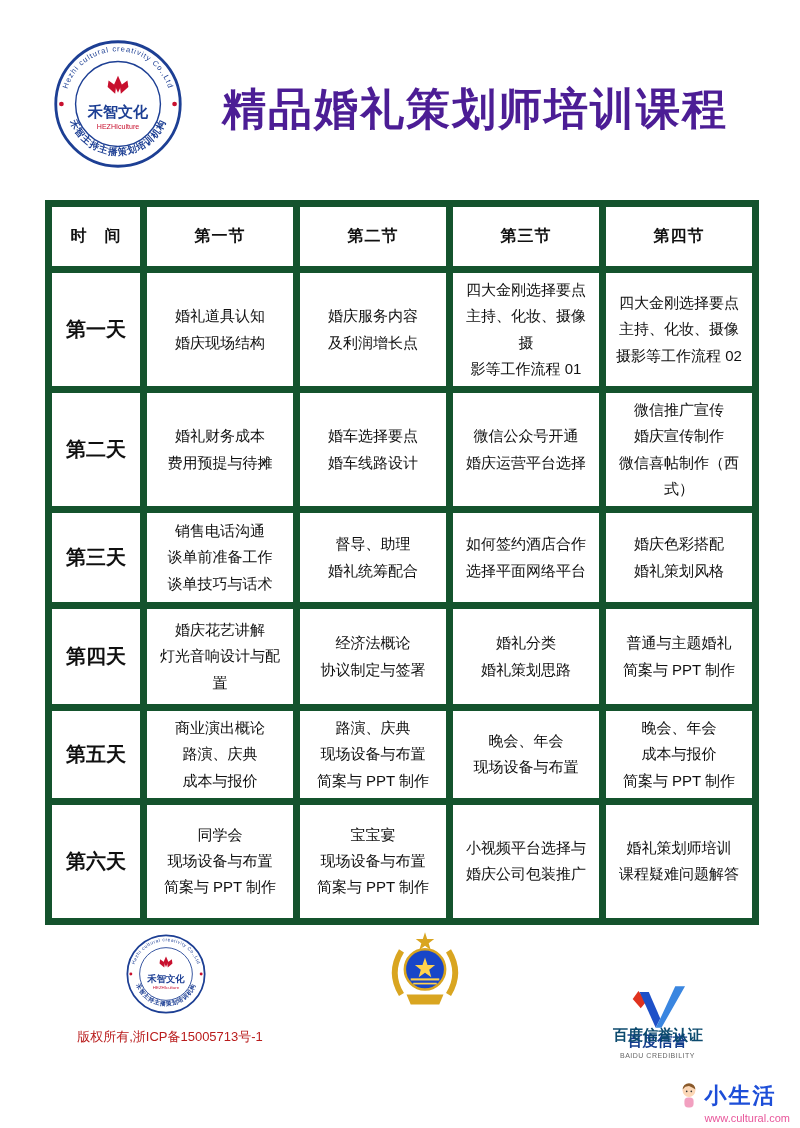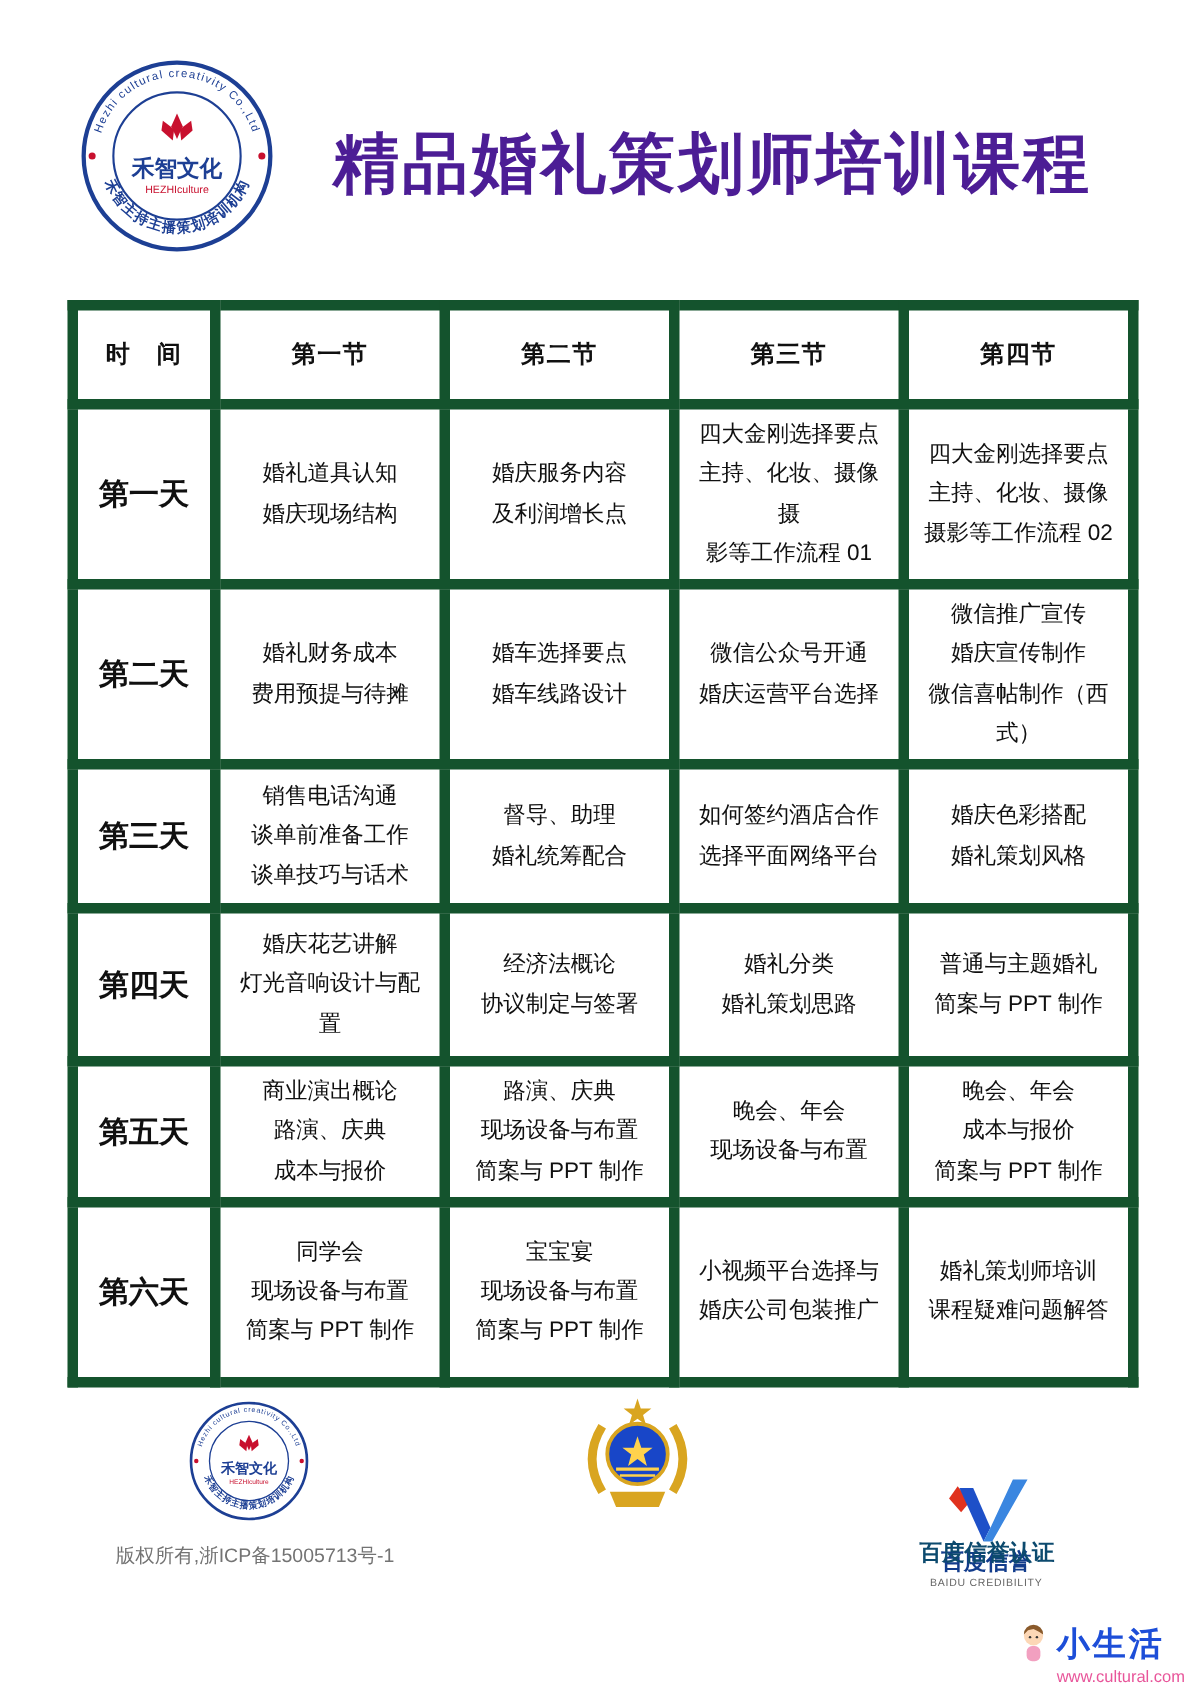--- a/index.html
+++ b/index.html
@@ -31,21 +31,21 @@
   .footer-logo svg { width:100%; height:100%; }
   .police-badge { position:absolute; left:383px; top:926px; width:84px; height:90px; }
   .police-badge svg { width:100%; height:100%; }
   .baidu-block { position:absolute; left:605px; top:984px; width:105px; text-align:center; }
   .baidu-block svg { width:58px; height:46px; display:block; margin:0 auto; }
   .baidu-cn { font-size:15px; font-weight:bold; color:#123c8c; margin-top:2px; }
   .baidu-en { font-size:7px; color:#666; letter-spacing:0.5px; margin-top:1px; }
 
   
   .ft-copy   { position:absolute; left:50px;  top:1028px; width:240px; text-align:center;
-               font-size:13px; color:#737373; }
+               font-size:13px; color:#b91c1c; }
   .ft-police { position:absolute; left:312px; top:1024px; width:226px; text-align:center;
                font-size:16px; font-weight:bold; color:#000; }
   .ft-baidu  { position:absolute; left:588px; top:1026px; width:140px; text-align:center;
                font-size:15px; font-weight:bold; color:#0c4a6e; }
 
   
   .watermark { position:absolute; right:10px; bottom:4px; }
   .wm-top { display:flex; align-items:center; gap:4px; justify-content:flex-start; }
   .wm-name { font-size:22px; font-weight:bold; color:#1d4ed8; letter-spacing:2px; }
   .wm-url { font-size:11px; color:#e8559a; margin-top:1px; padding-left:26px; }

